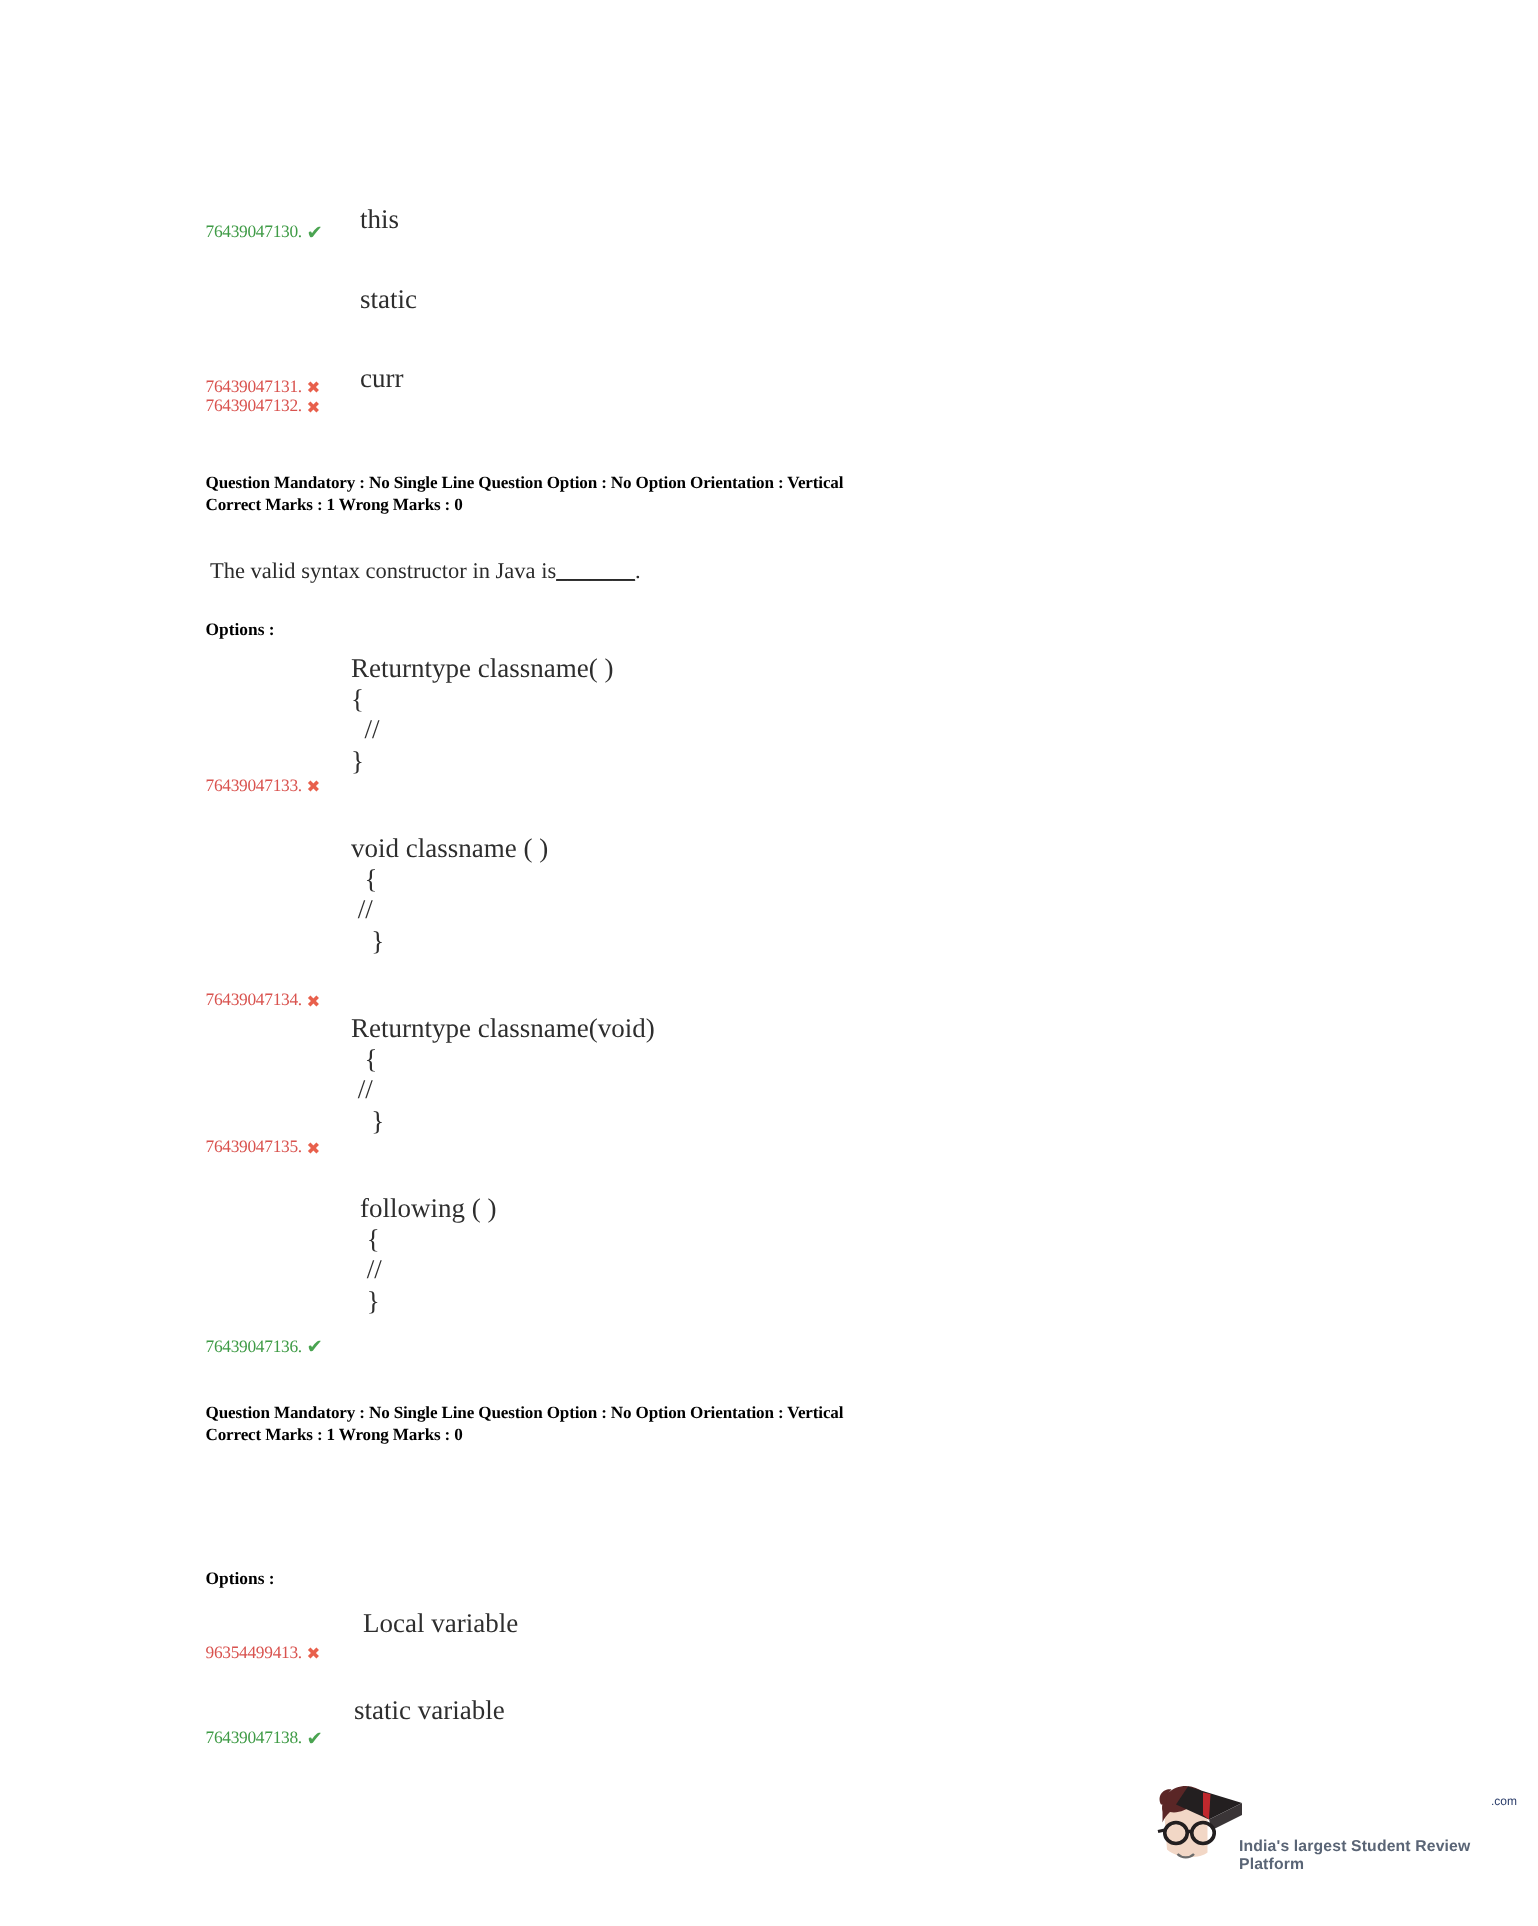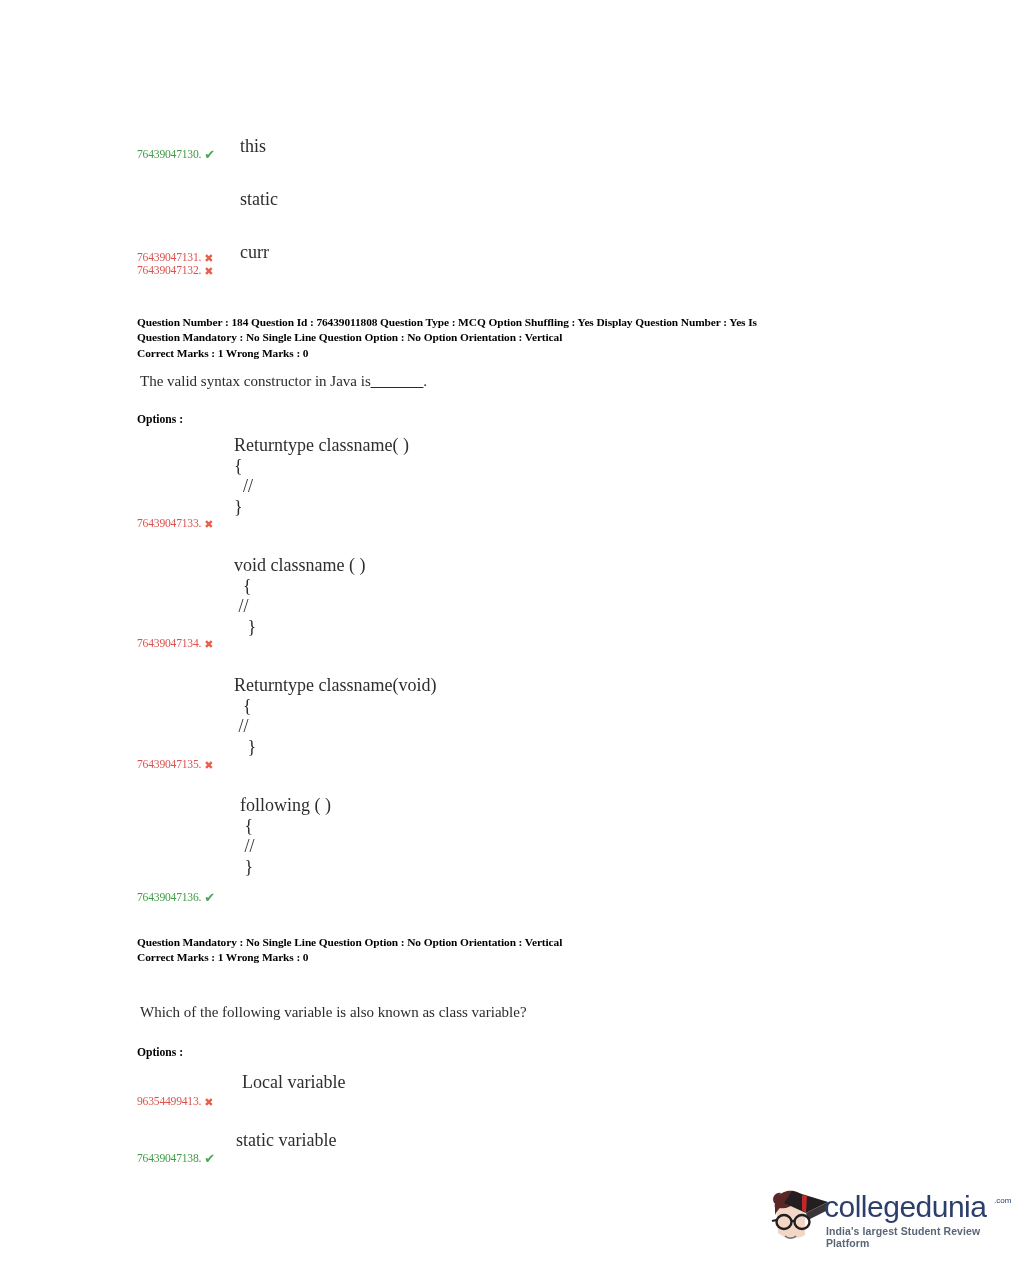--- a/index.html
+++ b/index.html
@@ -142,36 +142,35 @@
   <div class="opt-id correct" style="top:148px;"><span>76439047130.</span><span class="mark tick">✔</span></div>
   <div class="opt-text" style="left:240px; top:136px;">this</div>
 
   <div class="opt-id wrong" style="top:211px;margin-top:40px;"><span>76439047131.</span><span class="mark cross">✖</span></div>
   <div class="opt-text" style="left:240px; top:189px;">static</div>
 
   <div class="opt-id wrong" style="top:264px;"><span>76439047132.</span><span class="mark cross">✖</span></div>
   <div class="opt-text" style="left:240px; top:242px;">curr</div>
 
   <div class="meta-block" style="top:315px;">
-    <div>Question Number : 184 Question Id : 76439011808 Question Type : MCQ Option Shuffling : Yes Display Question Number : Yes Is</div>
     <div>Question Mandatory : No Single Line Question Option : No Option Orientation : Vertical</div>
     <div>Correct Marks : 1 Wrong Marks : 0</div>
   </div>
 
   <div class="qtext" style="top:370px;"><span>The valid syntax constructor in Java is</span><span class="blank">_______</span><span>.</span></div>
 
   <div class="options-label" style="top:413px;">Options :</div>
 
   <div class="opt-id wrong" style="top:517px;"><span>76439047133.</span><span class="mark cross">✖</span></div>
   <div class="opt-code" style="left:234px; top:435px;">Returntype classname( )
 {
   //
 }</div>
 
-  <div class="opt-id wrong" style="top:637px;"><span>76439047134.</span><span class="mark cross">✖</span></div>
+  <div class="opt-id wrong" style="top:660px;"><span>76439047134.</span><span class="mark cross">✖</span></div>
   <div class="opt-code" style="left:234px; top:555px;">void classname ( )
   {
  //
    }</div>
 
   <div class="opt-id wrong" style="top:758px;"><span>76439047135.</span><span class="mark cross">✖</span></div>
   <div class="opt-code" style="left:234px; top:675px;">Returntype classname(void)
   {
  //
    }</div>
@@ -180,21 +179,20 @@
   <div class="opt-code" style="left:240px; top:795px;">following ( )
  {
  //
  }</div>
 
   <div class="meta-block" style="top:935px;">
     <div>Question Mandatory : No Single Line Question Option : No Option Orientation : Vertical</div>
     <div>Correct Marks : 1 Wrong Marks : 0</div>
   </div>
 
-  <div class="qtext" style="top:1001px;">Which of the following variable is also known as class variable?</div>
 
   <div class="options-label" style="top:1046px;">Options :</div>
 
   <div class="opt-id wrong" style="top:1095px;"><span>96354499413.</span><span class="mark cross">✖</span></div>
   <div class="opt-text" style="left:242px; top:1072px;">Local variable</div>
 
   <div class="opt-id correct" style="top:1152px;"><span>76439047138.</span><span class="mark tick">✔</span></div>
   <div class="opt-text" style="left:236px; top:1130px;">static variable</div>
 
   <div class="logo">
@@ -204,18 +202,17 @@
       <path d="M12 20 C9 14, 14 9, 19 10 C16 13, 15 16, 16 20 Z" fill="#5a2626"></path>
       <path d="M30 8 L66 19 L44 30 L22 20 Z" fill="#231f20"></path>
       <path d="M44 30 L66 19 L66 27 L46 37 Z" fill="#3a3537"></path>
       <path d="M40 12 L45 13 L44 30 L40 27 Z" fill="#c0282d"></path>
       <ellipse cx="22" cy="39" rx="7.5" ry="7" fill="none" stroke="#231f20" stroke-width="2.4"></ellipse>
       <ellipse cx="40" cy="39" rx="7.5" ry="7" fill="none" stroke="#231f20" stroke-width="2.4"></ellipse>
       <path d="M29.5 38 L32.5 38" stroke="#231f20" stroke-width="2.2"></path>
       <path d="M14.5 37 L10 38" stroke="#231f20" stroke-width="2.2"></path>
       <path d="M23 53 C26 56, 31 56, 34 53" stroke="#6b6b6b" stroke-width="1.6" fill="none"></path>
     </svg>
-    <div class="logo-word">collegedunia</div>
     <div class="logo-dotcom">.com</div>
     <div class="logo-tag">India's largest Student Review Platform</div>
   </div>
 
 </div>
 
 </body></html>

